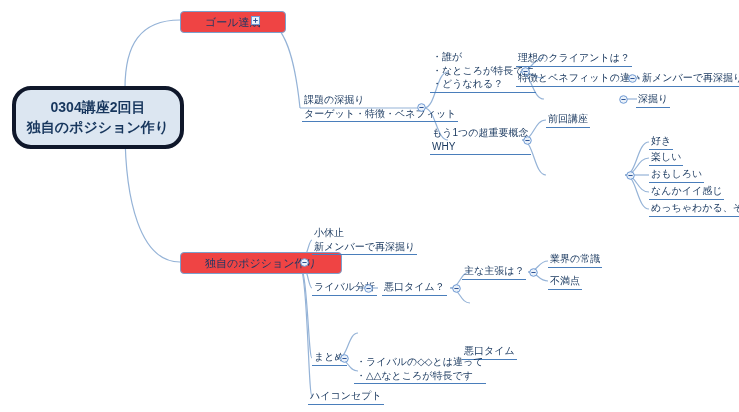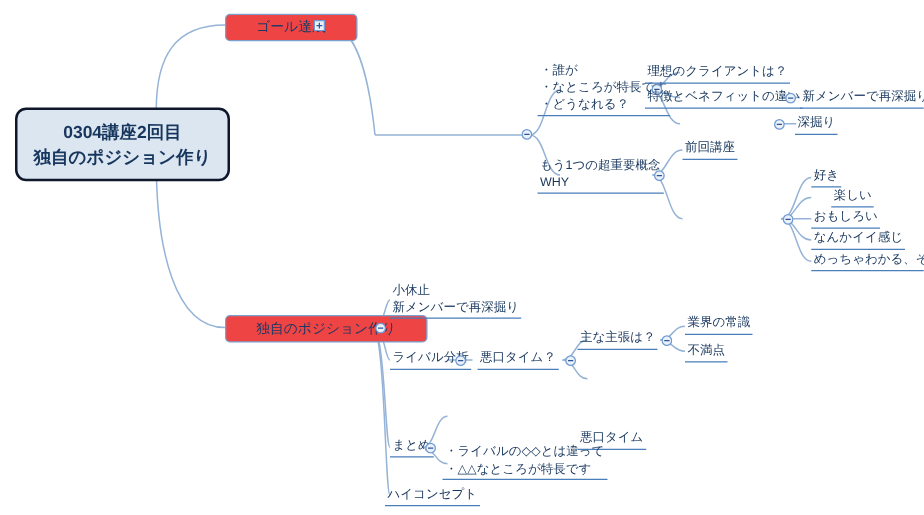--- a/index.html
+++ b/index.html
@@ -10,22 +10,22 @@
     overflow:hidden;
     position:relative;
   }
   #canvas{position:absolute;left:0;top:0;width:739px;height:412px;}
   svg.links{position:absolute;left:0;top:0;width:739px;height:412px;pointer-events:none;}
 
   
   .root{
     position:absolute;
     background:#dce6f1;
-    border:2px solid #0f172a;
-    border-radius:9px;
+    border:4px solid #0f172a;
+    border-radius:19px;
     color:#17365d;
     font-size:14px;
     font-weight:bold;
     line-height:1.45;
     text-align:center;
     padding:7px 10px;
     white-space:pre;
     box-sizing:border-box;
   }
   
@@ -128,20 +128,22 @@
   </div>
 
   <div class="boxnode" style="left:180px;top:252px;">独自のポジション作り</div>
   <div class="marker" style="left:300px;top:258px;">
     <svg viewBox="0 0 9 9">
         <circle cx="4.5" cy="4.5" r="3.8" fill="#eaf1f9" stroke="#6f9ad3"></circle>
         <path d="M2.4,4.5 L6.6,4.5" stroke="#2f5597" stroke-width="1"></path>
       </svg>
   </div>
 
+  <div class="node" style="left:302px;top:93px;">課題の深掘り
+ターゲット・特徴・ベネフィット</div>
   <div class="marker" style="left:417px;top:103px;">
     <svg viewBox="0 0 9 9">
         <circle cx="4.5" cy="4.5" r="3.8" fill="#eaf1f9" stroke="#6f9ad3"></circle>
         <path d="M2.4,4.5 L6.6,4.5" stroke="#2f5597" stroke-width="1"></path>
       </svg>
   </div>
 
   <div class="node" style="left:430px;top:50px;">・誰が
 ・なところが特長です
 ・どうなれる？</div>
@@ -181,21 +183,21 @@
 
   <div class="node" style="left:546px;top:112px;">前回講座</div>
   <div class="marker" style="left:626px;top:171px;">
     <svg viewBox="0 0 9 9">
         <circle cx="4.5" cy="4.5" r="3.8" fill="#eaf1f9" stroke="#6f9ad3"></circle>
         <path d="M2.4,4.5 L6.6,4.5" stroke="#2f5597" stroke-width="1"></path>
       </svg>
   </div>
 
   <div class="node" style="left:649px;top:134px;">好き</div>
-  <div class="node" style="left:649px;top:150px;margin-left:16px;">楽しい</div>
+  <div class="node" style="left:649px;top:150px;">楽しい</div>
   <div class="node" style="left:649px;top:167px;">おもしろい</div>
   <div class="node" style="left:649px;top:184px;">なんかイイ感じ</div>
   <div class="node" style="left:649px;top:201px;">めっちゃわかる、それそれ</div>
 
   <div class="node" style="left:312px;top:226px;">小休止
 新メンバーで再深掘り</div>
 
   <div class="node" style="left:312px;top:280px;">ライバル分析</div>
   <div class="marker" style="left:364px;top:284px;">
     <svg viewBox="0 0 9 9">

